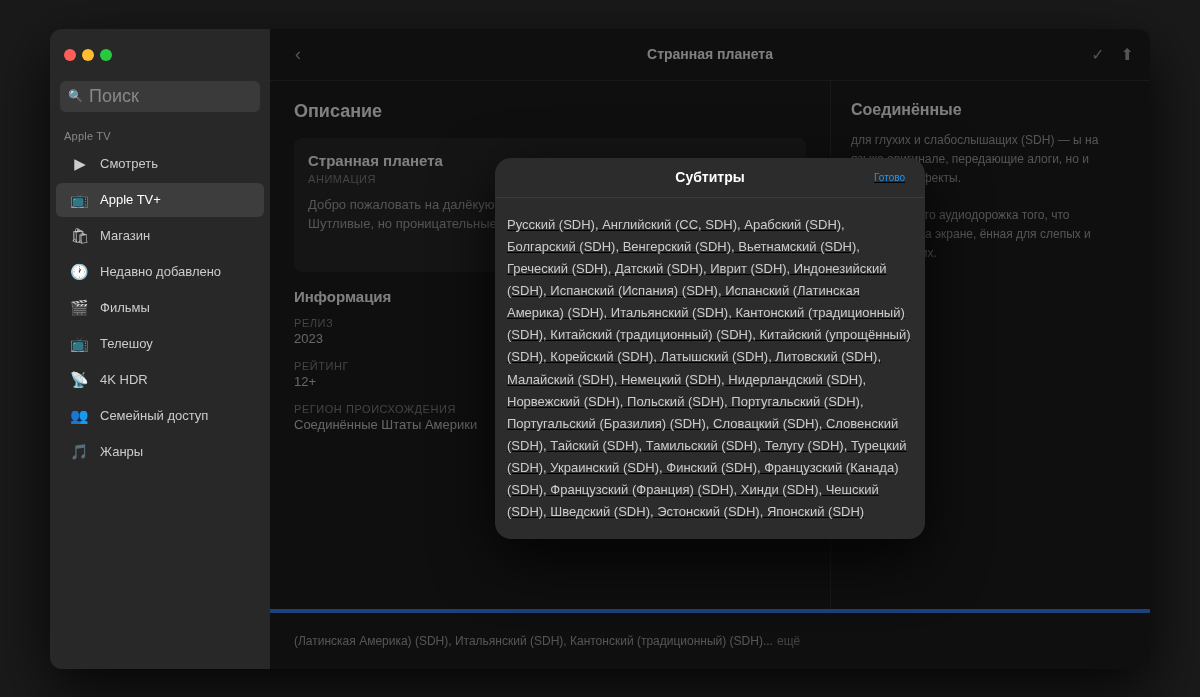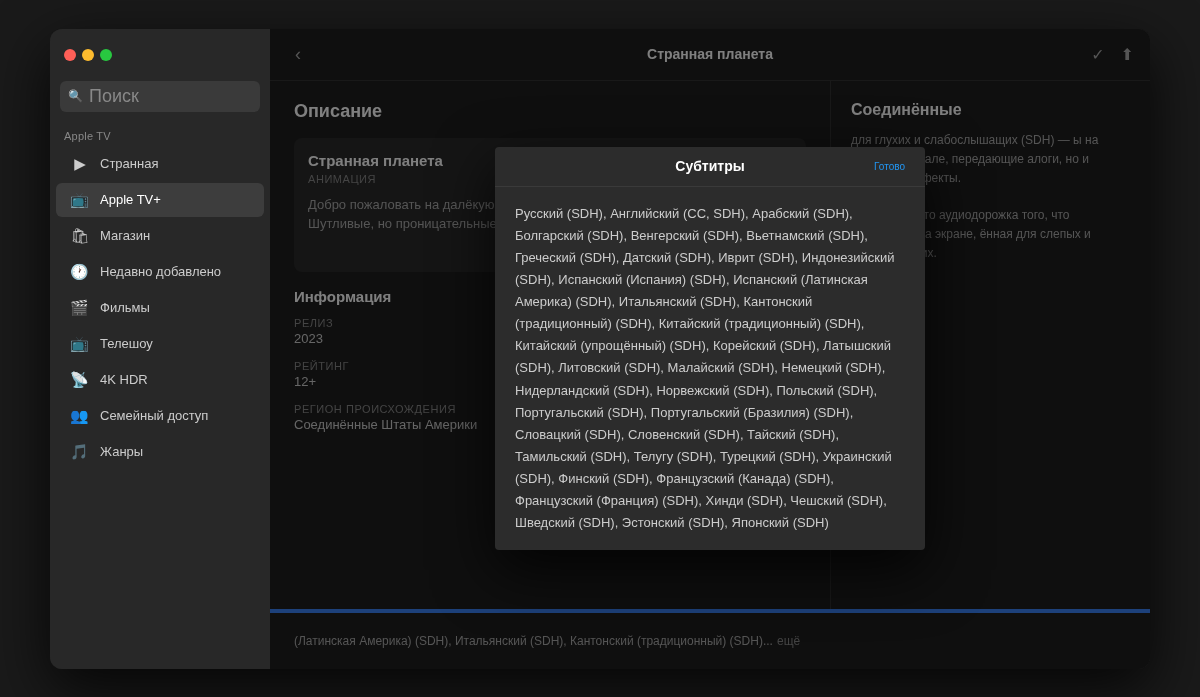--- a/index.html
+++ b/index.html
@@ -271,23 +271,24 @@
       background: rgba(0,0,0,0.5);
       display: flex;
       align-items: center;
       justify-content: center;
       z-index: 100;
     }
 
     .modal {
       width: 430px;
       background: #2c2c2c;
-      border-radius: 4px;
+      border-radius: 16px;
       overflow: hidden;
       box-shadow: 0 20px 60px rgba(0,0,0,0.8);
+      text-decoration: underline;
     }
 
     .modal-header {
       display: flex;
       align-items: center;
       justify-content: space-between;
       padding: 14px 20px;
       border-bottom: 1px solid #3a3a3a;
       position: relative;
     }
@@ -303,21 +304,21 @@
 
     .modal-done-btn {
       color: #2196f3;
       font-size: 10px;
       font-weight: 500;
       cursor: pointer;
       margin-left: auto;
     }
 
     .modal-body {
-      padding: 16px 20px;
+      padding: 16px 12px;
       max-height: 440px;
       overflow-y: auto;
     }
 
     .modal-text {
       color: #ccc;
       font-size: 13px;
       line-height: 1.7;
     }
   </style>
@@ -337,21 +338,21 @@
 
     <div class="search-bar">
       <span class="search-icon-svg">🔍</span>
       <span class="search-input-text">Поиск</span>
     </div>
 
     <div class="sidebar-section-label">Apple TV</div>
 
     <div class="sidebar-item">
       <span class="sidebar-icon">▶</span>
-      <span>Странная</span>
+      <span>Смотреть</span>
     </div>
     <div class="sidebar-item active">
       <span class="sidebar-icon">📺</span>
       <span>Apple TV+</span>
     </div>
     <div class="sidebar-item">
       <span class="sidebar-icon">🛍</span>
       <span>Магазин</span>
     </div>
 

